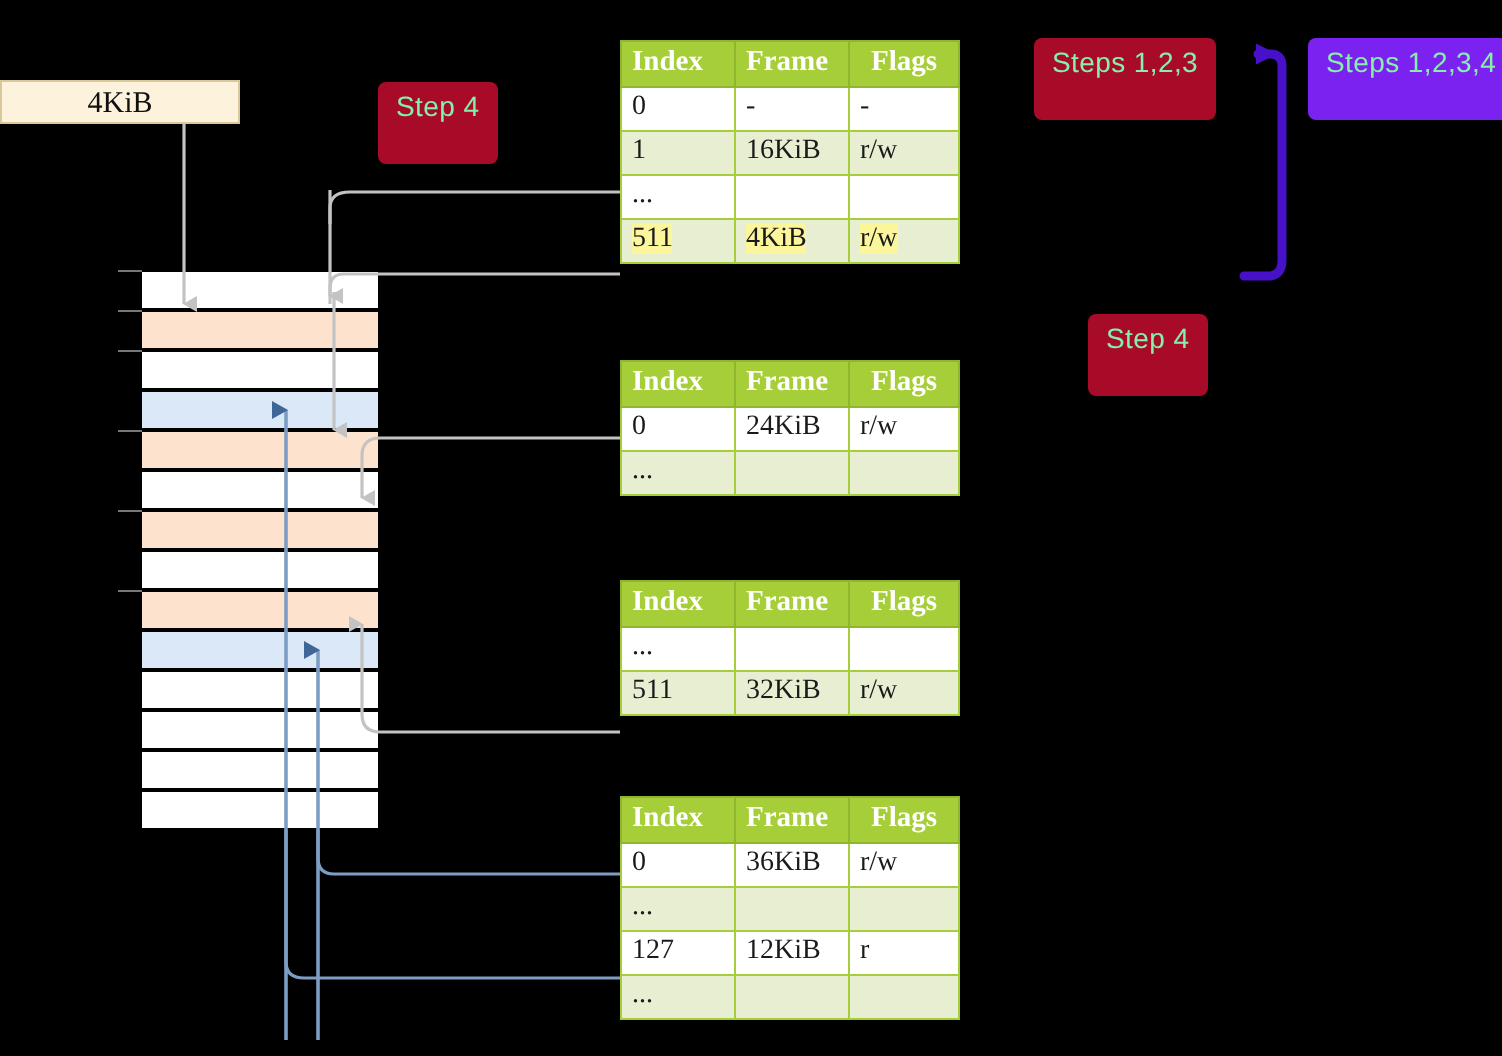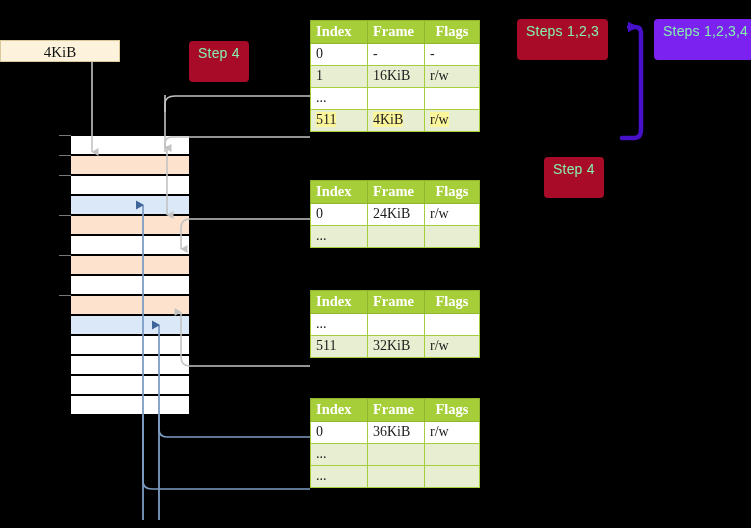--- a/index.html
+++ b/index.html
@@ -279,20 +279,25 @@
         <tr class="row-plain">
           <td class="col-index">0</td>
           <td class="col-frame">36KiB</td>
           <td class="col-flags">r/w</td>
         </tr>
         <tr class="row-alt">
           <td class="col-index">...</td>
           <td class="col-frame"></td>
           <td class="col-flags"></td>
         </tr>
+        <tr class="row-plain">
+          <td class="col-index">127</td>
+          <td class="col-frame">12KiB</td>
+          <td class="col-flags">r</td>
+        </tr>
         <tr class="row-alt">
           <td class="col-index">...</td>
           <td class="col-frame"></td>
           <td class="col-flags"></td>
         </tr>
       </tbody>
     </table>
 
 <div class="memtick" style="top: 135px;"></div>
     <div class="memtick" style="top: 155px;"></div>

